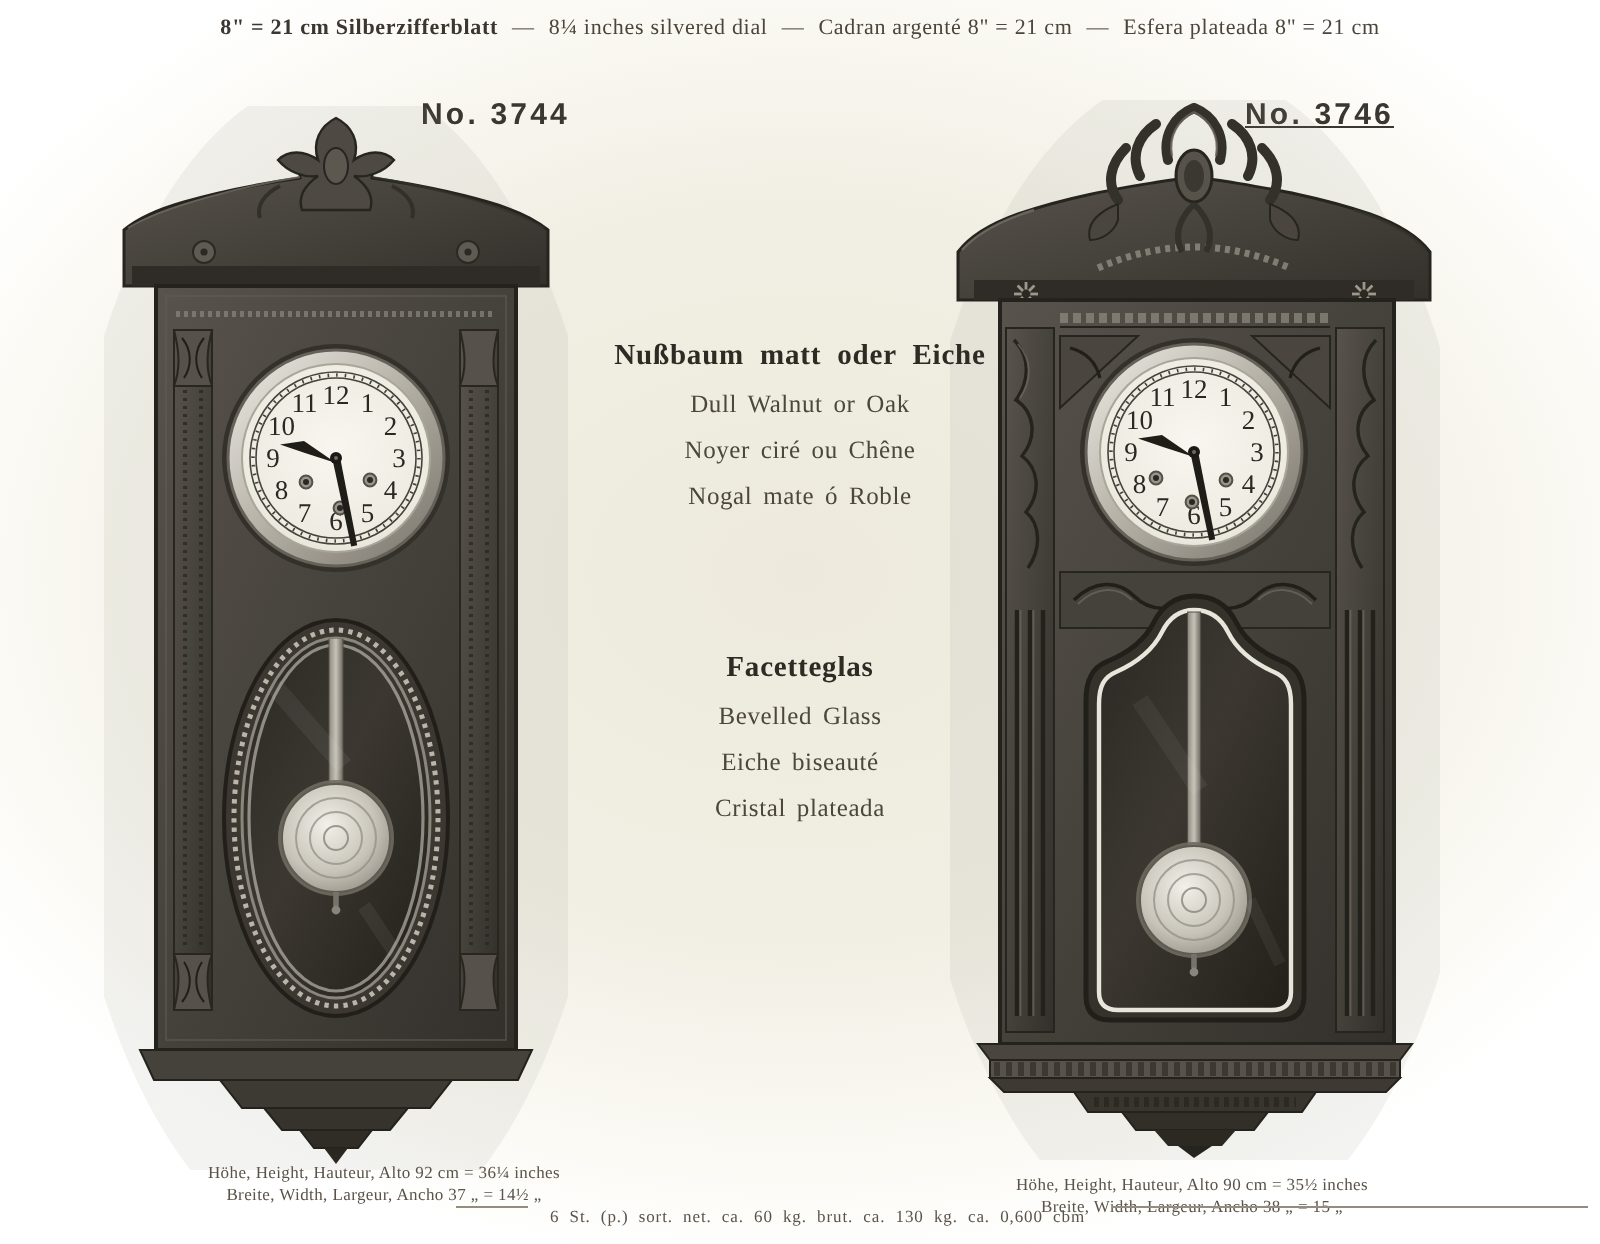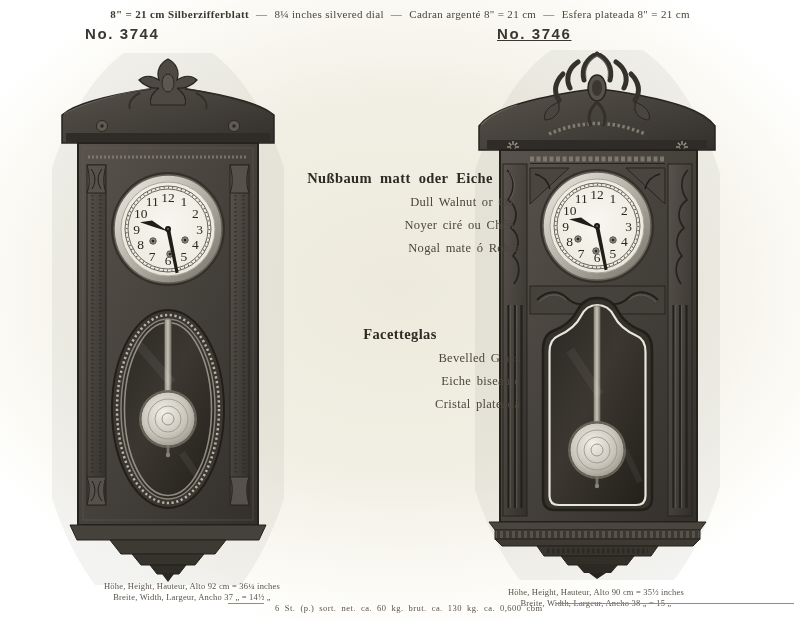--- a/index.html
+++ b/index.html
@@ -6,29 +6,29 @@
   .page{
     position:relative;width:800px;height:622px;overflow:hidden;
     font-family:"Liberation Serif",serif;color:#443f38;
     background:radial-gradient(ellipse 62% 58% at 50% 46%, #edeadd 0%, #f1eee3 50%, #faf9f3 80%, #ffffff 97%);
   }
   .header{position:absolute;top:8px;left:0;width:100%;text-align:center;
     font-size:11px;letter-spacing:.35px;color:#4b453c;white-space:nowrap;}
   .header .hb{font-weight:bold;color:#3b362f;}
   .header .sep{margin:0 7px;color:#5a544a;}
   .cat-no{position:absolute;font-family:"Liberation Sans",sans-serif;font-weight:bold;
-    font-size:15px;letter-spacing:1.6px;color:#3a3731;text-align:left;width:200px;}
+    font-size:15px;letter-spacing:1.6px;color:#3a3731;text-align:right;width:200px;margin-top:24px;}
   .cat-no.l{left:85px;top:25px;}
   .cat-no.r{left:497px;top:25px;text-decoration:underline;}
   .clock{position:absolute;}
   .tblock{position:absolute;left:280px;width:240px;text-align:center;}
   .tblock.material{top:170px;}
   .tblock.glass{top:326px;}
   .tblock .title{font-weight:bold;font-size:14.5px;color:#2e2a24;letter-spacing:.4px;word-spacing:4px;}
-  .tblock .tline{font-size:12.5px;margin-top:8px;color:#4c463d;word-spacing:2px;letter-spacing:.3px;text-align:right;}
+  .tblock .tline{font-size:12.5px;margin-top:8px;color:#4c463d;word-spacing:2px;letter-spacing:.3px;}
   .caption{position:absolute;font-size:8.5px;line-height:11px;color:#5a5348;
     letter-spacing:.2px;text-align:center;white-space:nowrap;}
   .caption.l{left:77px;width:230px;top:581px;}
   .caption.r{left:476px;width:240px;top:587px;}
   .footer{position:absolute;left:228px;top:603px;width:566px;display:flex;
     font-size:8.5px;color:#5a5348;}
   .rule{border-top:1px solid #948c7e;height:0;}
   .rule.lft{width:36px;margin-right:11px;}
   .rule.rgt{flex:1;margin-left:13px;}
   .footer .txt{letter-spacing:.45px;word-spacing:2.5px;white-space:nowrap;}

